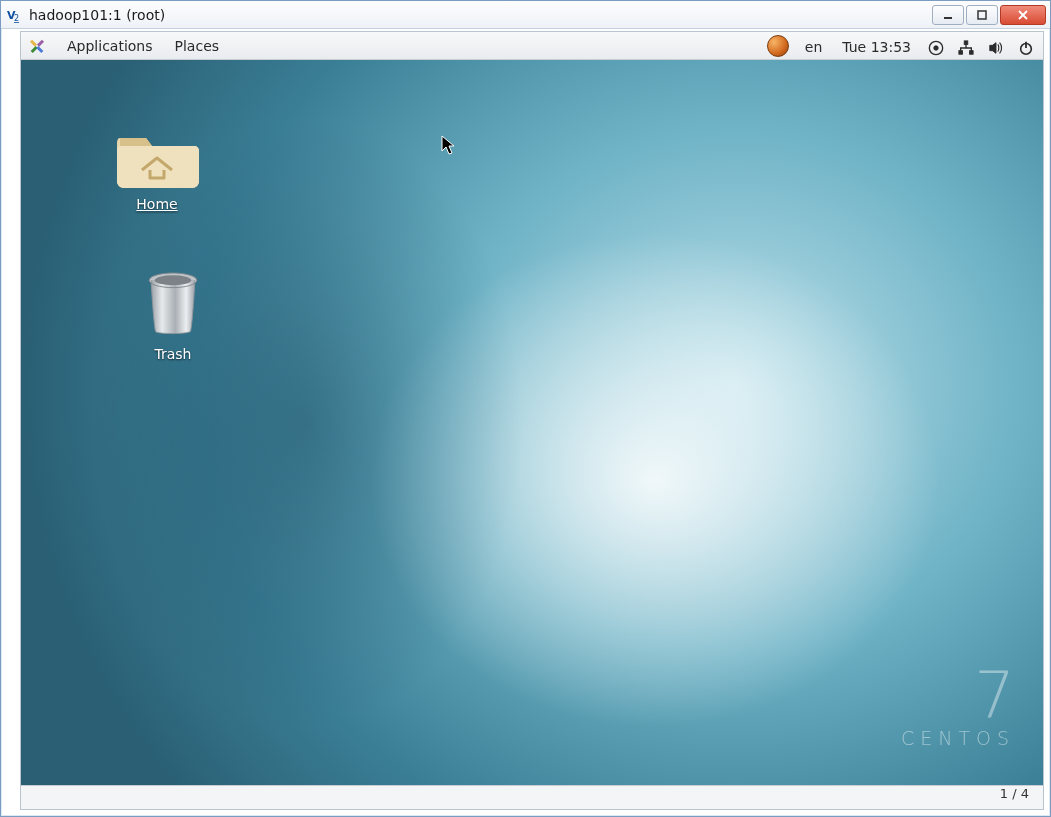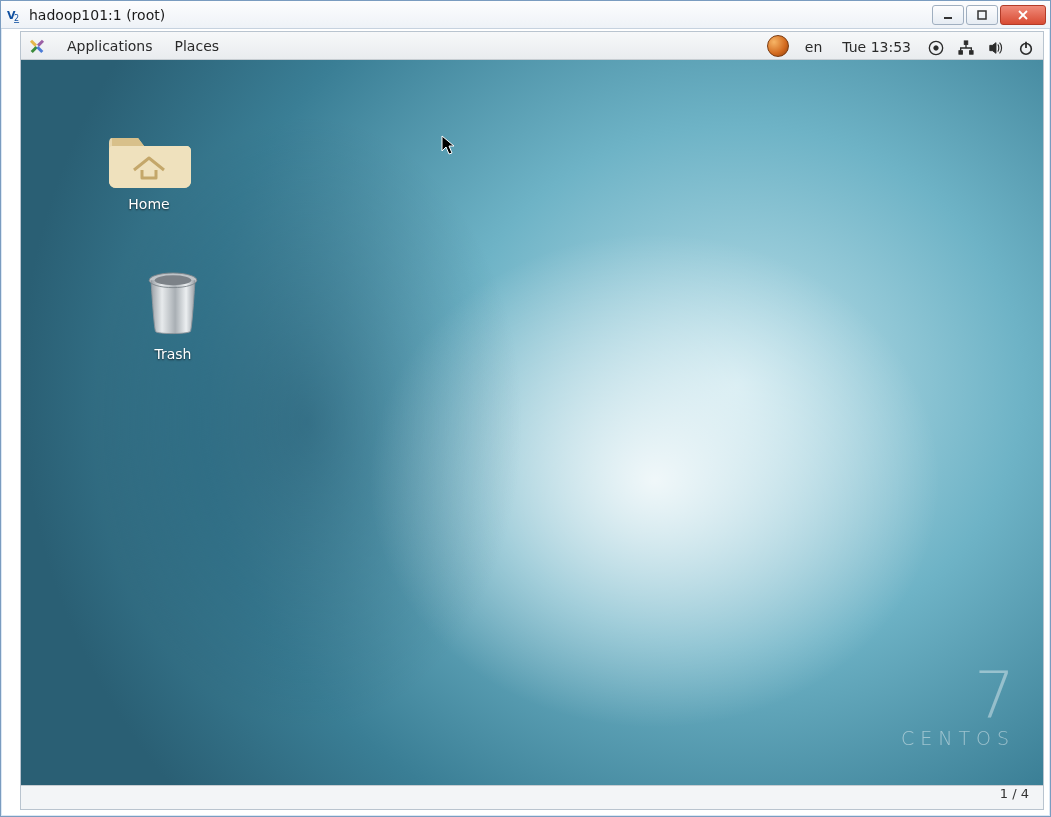--- a/index.html
+++ b/index.html
@@ -71,21 +71,21 @@
     content:""; position:absolute; inset:0;
     background: radial-gradient(ellipse 35% 70% at 28% 50%, rgba(80,130,150,0.5), transparent 60%);
     mix-blend-mode: multiply;
   }
   .desk-icon {
     position:absolute; width:120px; text-align:center; color:#fff;
     text-shadow: 0 1px 2px rgba(0,0,0,0.7);
     font-size:14px;
   }
   .desk-icon .glyph { width:86px; height:70px; margin:0 auto 6px; display:flex; align-items:center; justify-content:center; }
-  #icon-home { left:68px; top:60px; }
+  #icon-home { left:76px; top:60px;text-decoration:underline; }
   #icon-trash { left:92px; top:210px; }
 
   .centos-mark {
     position:absolute; right:28px; bottom:36px; text-align:right;
     color: rgba(255,255,255,0.45);
     letter-spacing: 6px; font-weight:300;
   }
   .centos-mark .seven { font-size:64px; line-height:1; font-weight:200; letter-spacing:0; color:rgba(255,255,255,0.4);}
   .centos-mark .name { font-size:19px; }
 

